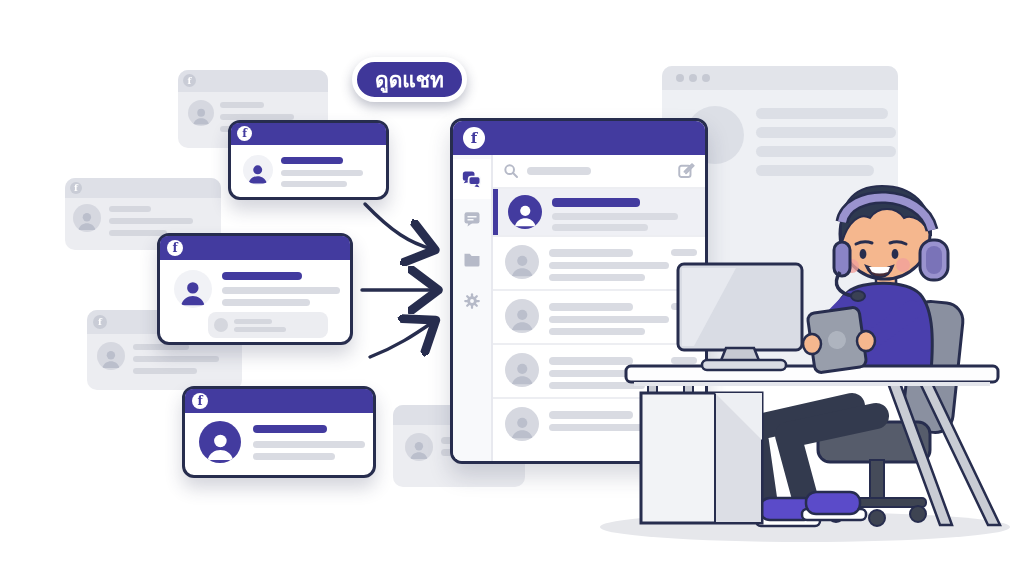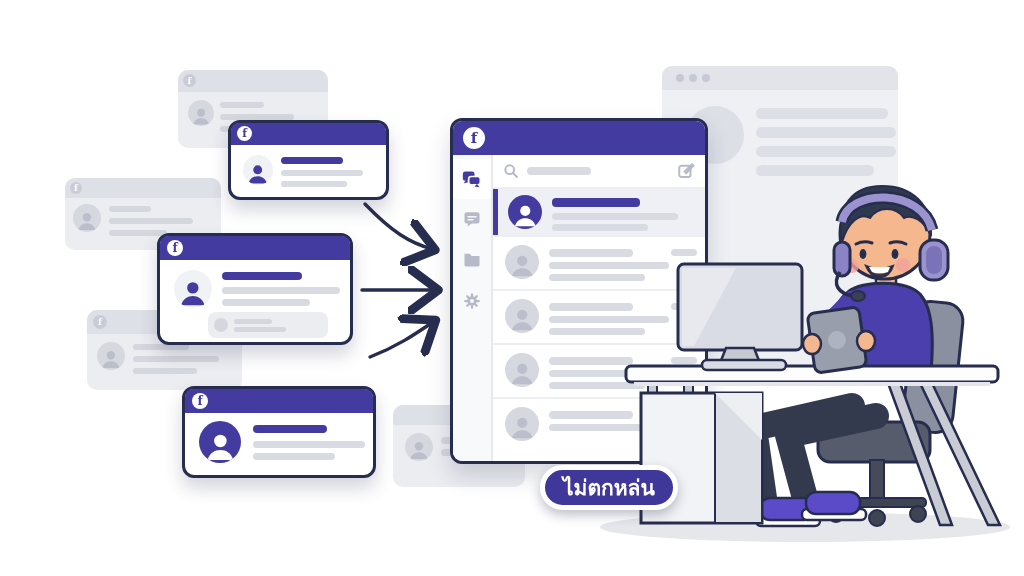--- a/index.html
+++ b/index.html
@@ -383,15 +383,15 @@
       <path d="M252 44 C258 10 332 10 342 52" fill="none" stroke="#272D4E" stroke-width="13"></path>
       <path d="M252 44 C258 10 332 10 342 52" fill="none" stroke="#9A93CF" stroke-width="8"></path>
       <rect x="244" y="64" width="16" height="34" rx="8" fill="#8A84C6" stroke="#272D4E" stroke-width="3"></rect>
       <rect x="330" y="62" width="28" height="40" rx="13" fill="#9A93CF" stroke="#272D4E" stroke-width="3"></rect>
       <rect x="336" y="68" width="16" height="28" rx="8" fill="#7A73B8"></rect>
       <path d="M250 94 C242 106 248 116 264 118" fill="none" stroke="#272D4E" stroke-width="3.5"></path>
       <ellipse cx="268" cy="118" rx="7" ry="5" fill="#3A4154" stroke="#272D4E" stroke-width="2"></ellipse>
     </g>
   </svg>
 
-  <div class="pill" style="left:540px;top:465px">ไม่ตกหล่น</div>
+  <div class="pill" style="left:352px;top:57px">ดูดแชท</div>
 
 </div>
 
 </body></html>

